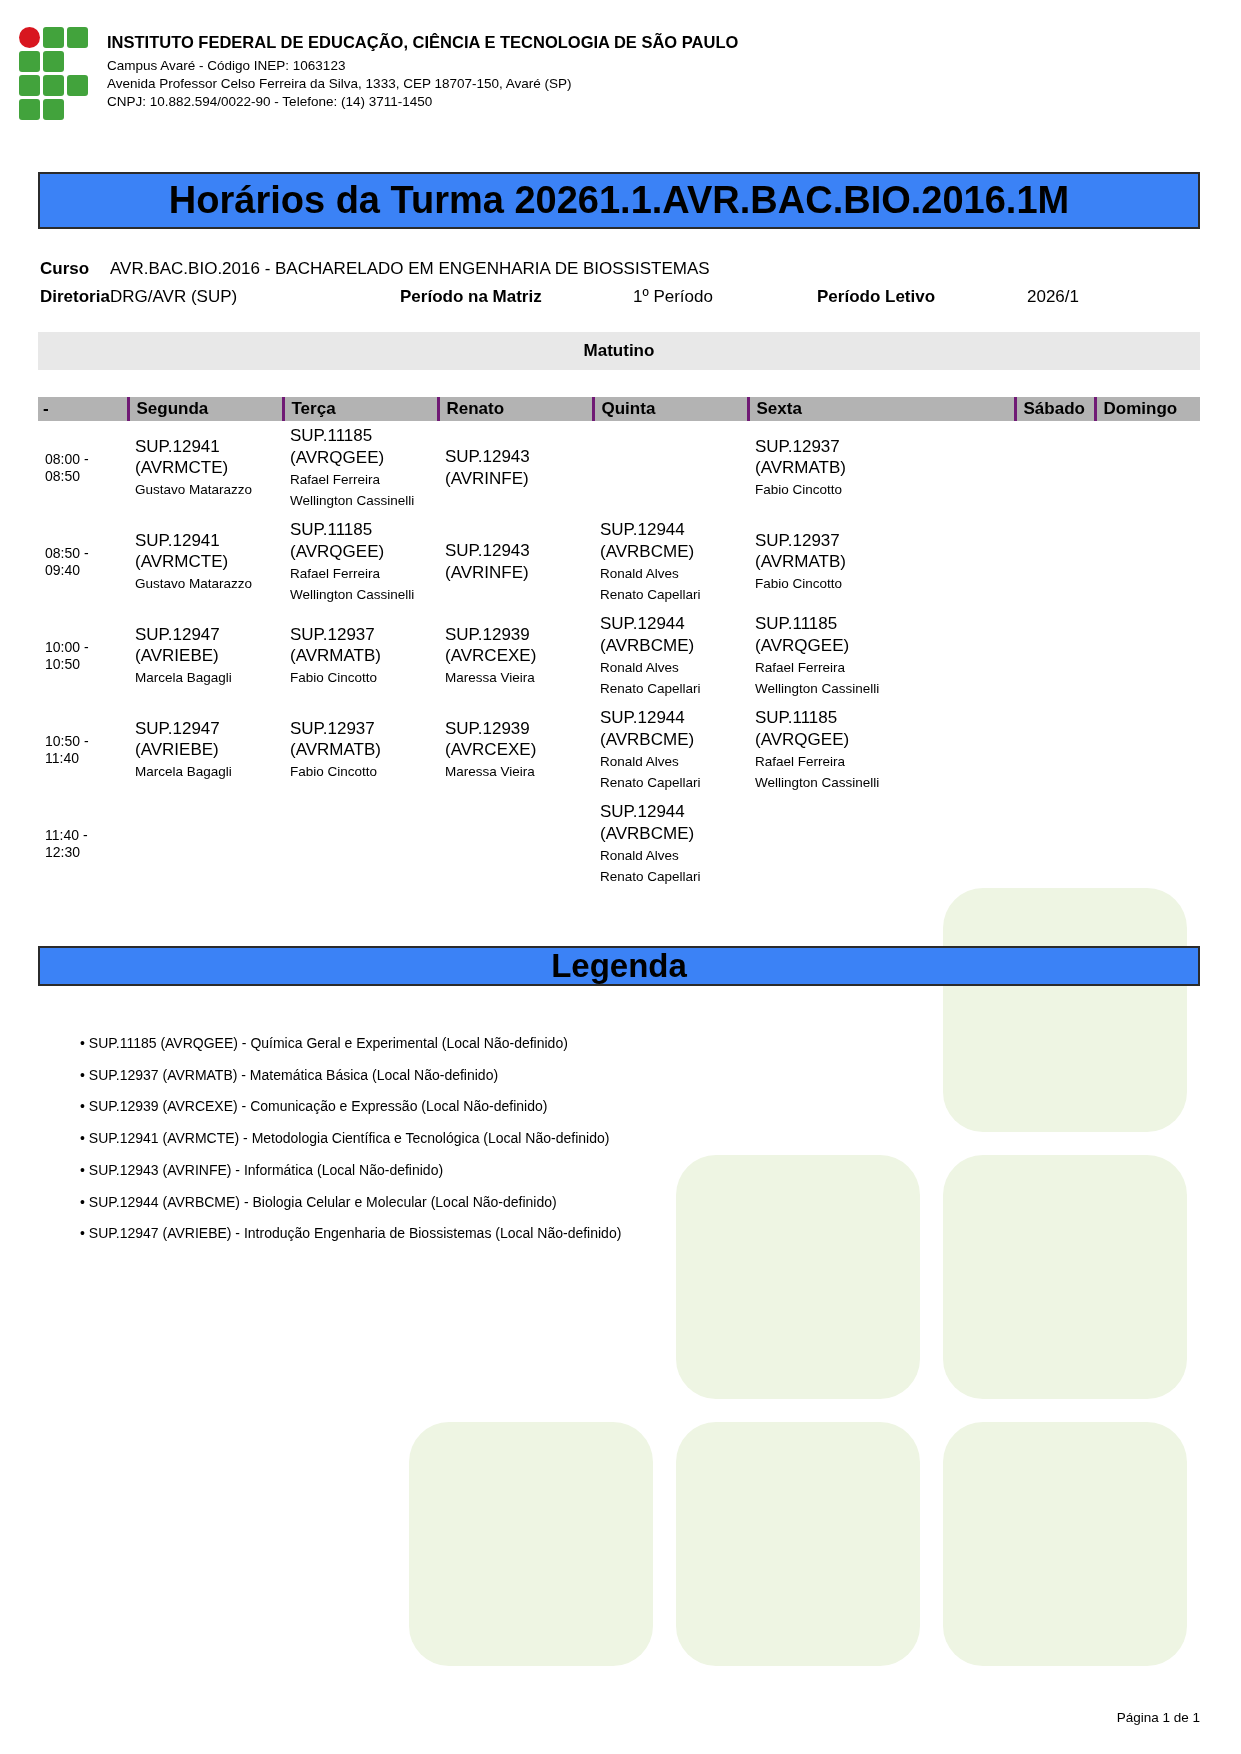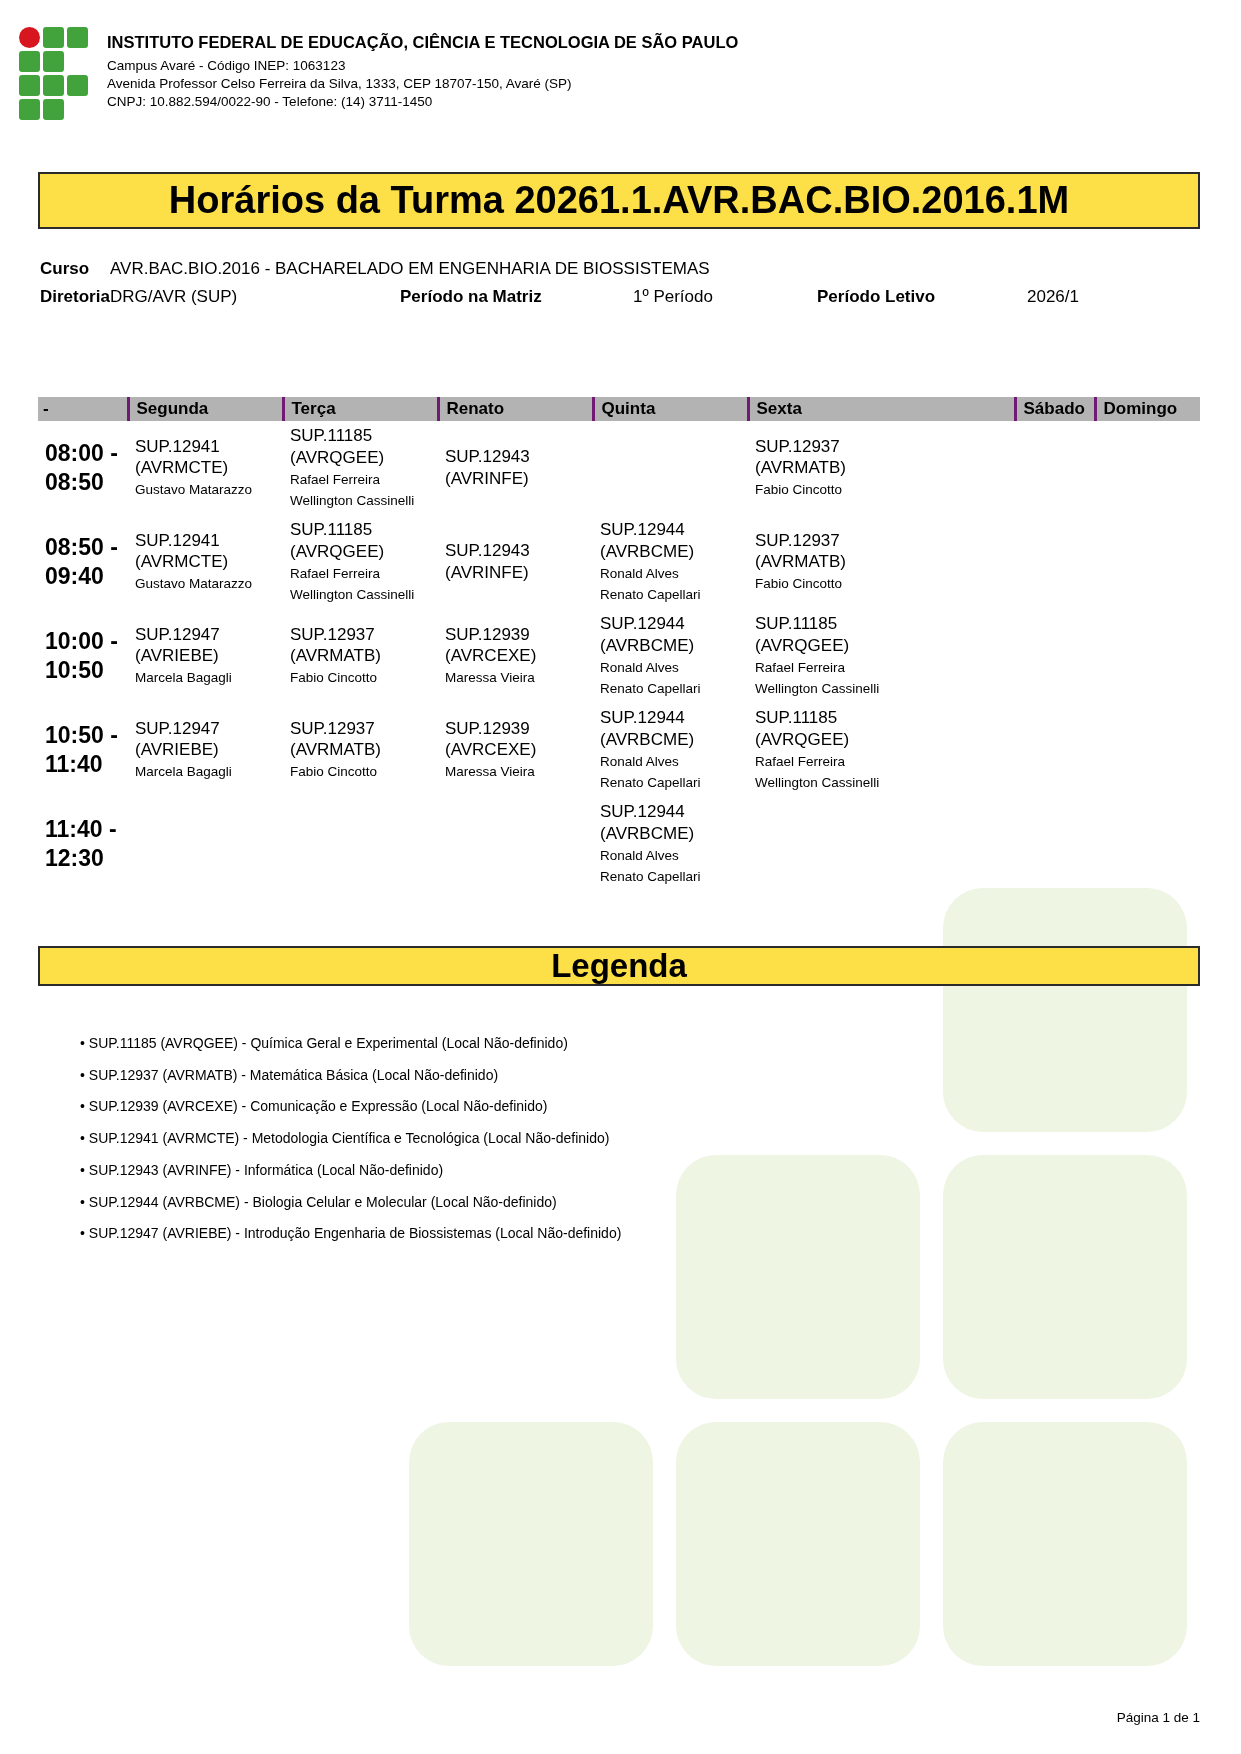--- a/index.html
+++ b/index.html
@@ -21,21 +21,21 @@
   .logo .sq  { background:#42a33c; border-radius:3px; }
   .logo .dot { background:#d8161f; border-radius:50%; }
   .logo .empty { visibility:hidden; }
   .lh-text { padding-top:6px; }
   .lh-institution { font-weight:bold; font-size:16.5px; margin-bottom:5px; }
   .lh-line { font-size:13.5px; line-height:18px; }
 
   
   .title-box, .legend-box {
     position:absolute; left:38px; width:1162px;
-    background:#fde047; border:2px solid #2b2b2b;
+    background:#3b82f6; border:2px solid #2b2b2b;
     display:flex; align-items:center; justify-content:center;
     font-weight:bold;
   }
   .title-box { top:172px; height:57px; font-size:38px; }
   .legend-box { top:946px; height:40px; font-size:33px; }
 
   
   .info-row { position:absolute; left:0; width:1095px; height:22px; font-size:17px; }
   .info-row .lbl { font-weight:bold; position:absolute; }
   .info-row .val { position:absolute; }
@@ -54,21 +54,21 @@
 
   
   table.sched { position:absolute; left:38px; top:397px; width:1162px; border-collapse:collapse; table-layout:fixed; }
   table.sched thead th {
     background:#b3b3b3; font-size:17px; font-weight:bold; text-align:left;
     height:24px; padding:1px 0 1px 7px; border-left:3px solid #701a75;
     overflow:hidden; white-space:nowrap;
   }
   table.sched thead th:first-child { border-left:none; padding-left:5px; }
   table.sched tbody td { vertical-align:middle; padding:4px 2px 4px 7px; }
-  td.t-time { font-weight:bold; font-size:23px; line-height:1.25; white-space:pre-line; padding-left:4px; }
+  td.t-time { font-weight:normal; font-size:14px; line-height:1.25; white-space:pre-line; padding-left:4px; }
   .c-code { font-size:17px; line-height:1.28; }
   .c-teacher { font-size:13.5px; line-height:1.5; margin-top:1px; }
 
   
   .legend-list { position:absolute; left:80px; top:1028px; }
   .legend-item { font-size:14px; line-height:31.7px; }
   .legend-item::before { content:"\2022\00a0"; }
 
   .footer { position:absolute; right:41px; top:1710px; font-size:13.5px; }
 </style>
@@ -117,20 +117,21 @@
     </div>
     <div class="info-row row-diretoria">
       <span class="lbl x-label">Diretoria</span>
       <span class="val x-value">DRG/AVR (SUP)</span>
       <span class="lbl x-pnm-l">Período na Matriz</span>
       <span class="val x-pnm-v">1º Período</span>
       <span class="lbl x-pl-l">Período Letivo</span>
       <span class="val x-pl-v">2026/1</span>
     </div>
 
+    <div class="shift-bar">Matutino</div>
 
     <table class="sched" id="schedule-table">
       <colgroup>
         <col style="width:90px">
           <col style="width:155px">
           <col style="width:155px">
         <col style="width:155px">
           <col style="width:155px">
           <col style="width:267px">
         <col style="width:80px">

